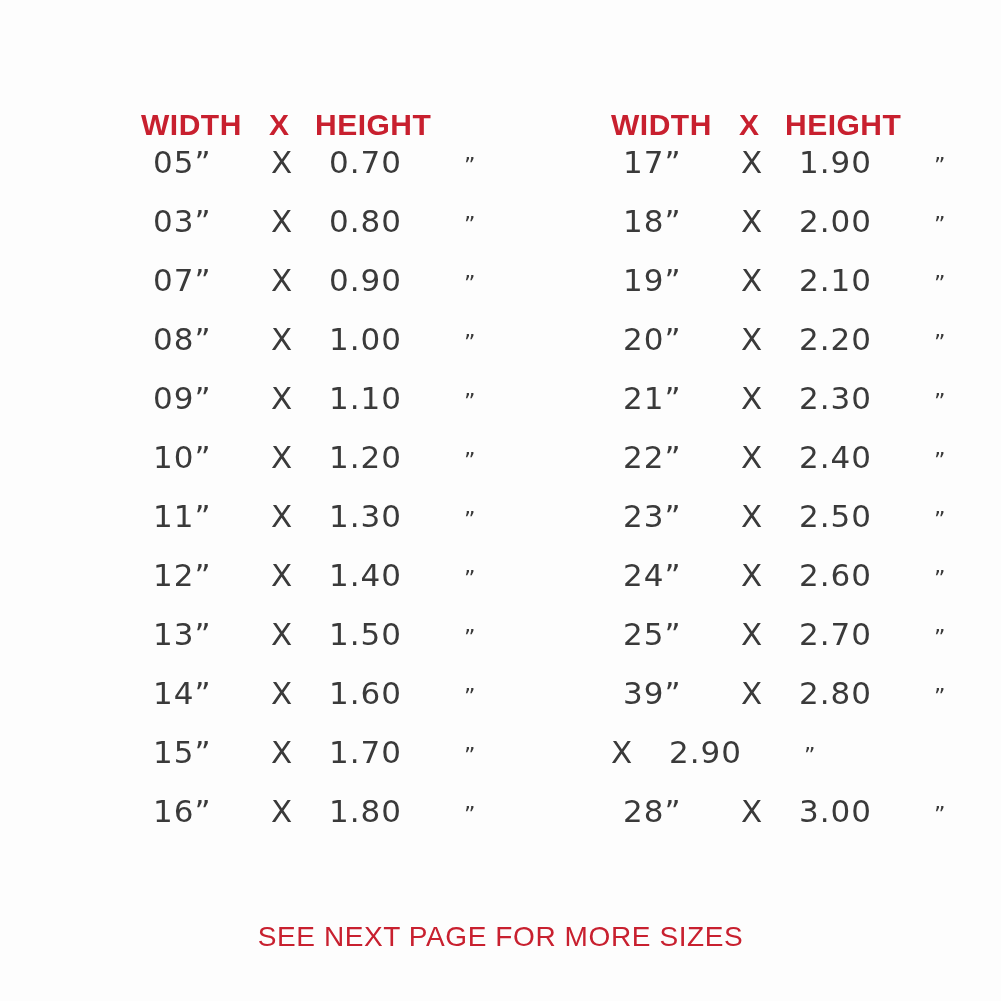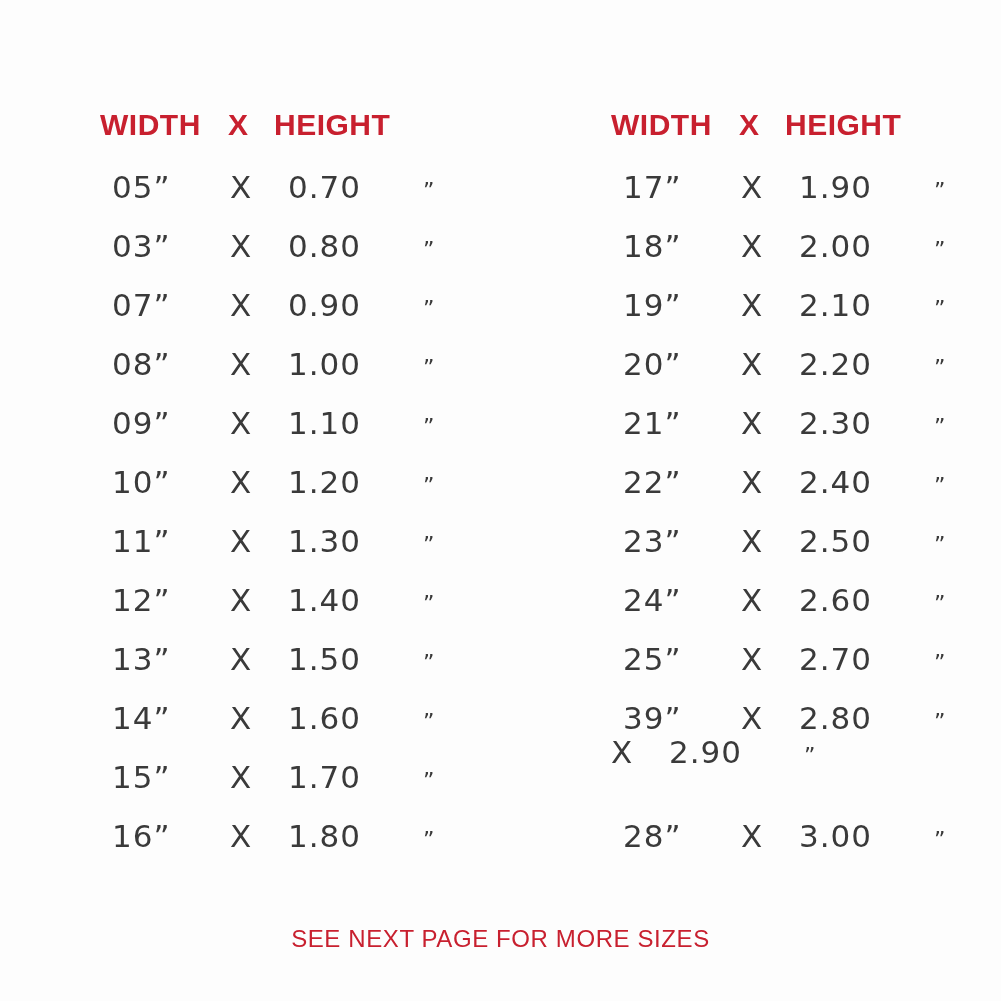--- a/index.html
+++ b/index.html
@@ -20,21 +20,21 @@
     background: #fdfdfd;
     box-sizing: border-box;
   }
   .columns {
     position: absolute;
     top: 88px;
     left: 0;
     width: 1001px;
     display: flex;
     flex-direction: row;
-    justify-content: space-between;
+    justify-content: flex-end;
   }
   .column {
     width: 480px;
     box-sizing: border-box;
   }
   .col-left { padding-left: 100px; }
   .col-right { padding-left: 90px; }
 
   .col-header {
     display: flex;
@@ -59,21 +59,20 @@
     font-size: 31px;
     font-family: "DejaVu Sans", sans-serif;
     font-weight: 400;
   }
   .cell-w {
     width: 130px;
     text-align: left;
     padding-left: 12px;
     box-sizing: border-box;
     letter-spacing: 1px;
-    margin-top: 25px;
   }
   .cell-x {
     width: 58px;
     text-align: left;
     letter-spacing: 0px;
   }
   .cell-h {
     width: 135px;
     text-align: left;
     letter-spacing: 1px;
@@ -85,21 +84,21 @@
     color: #3a3a3a;
   }
 
   .footer {
     position: absolute;
     left: 0;
     right: 0;
     bottom: 48px;
     text-align: center;
     color: #c8202f;
-    font-size: 24px;
+    font-size: 28px;
     letter-spacing: 0.6px;
     font-family: "Liberation Sans", sans-serif;
   }
 </style>
 </head>
 <body>
 
 <div class="page">
 
   <div class="columns">

